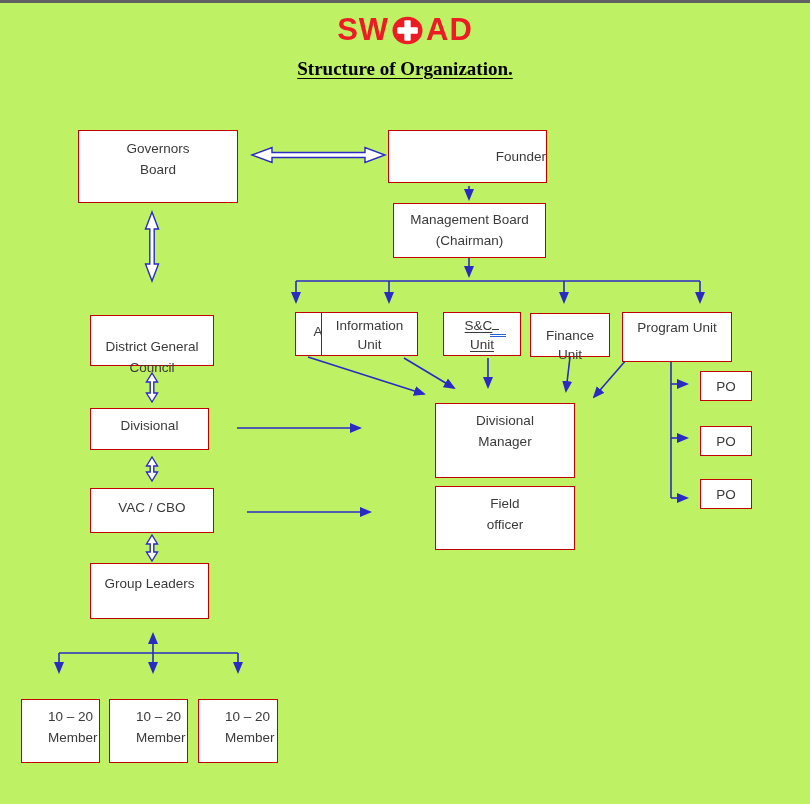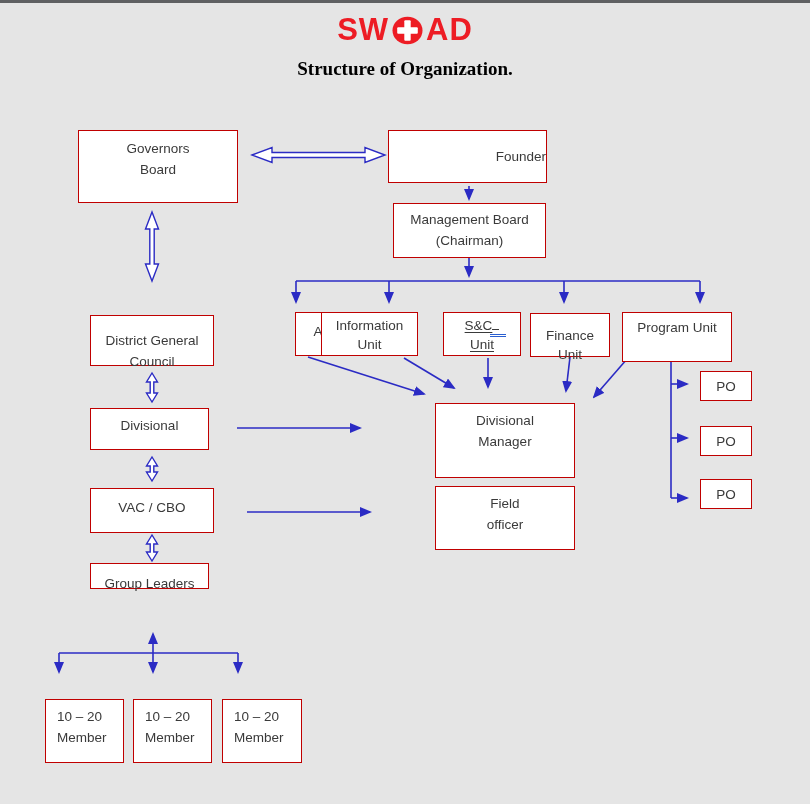--- a/index.html
+++ b/index.html
@@ -4,48 +4,48 @@
 <style>
   :root{
     --box-border:#c00000;
     --arrow:#2b2bc4;
     --text:#3a3a3a;
     --logo-red:#ed1c24;
     --title-color:#000000;
   }
   html,body{margin:0;padding:0;background:#fff;}
   .page{
-    position:relative;width:810px;height:804px;background:#e5e5e5;
+    position:relative;width:810px;height:804px;background:#bef264;
     font-family:"Liberation Sans","DejaVu Sans",sans-serif;color:var(--text);
     overflow:hidden;
   }
   .top-edge{position:absolute;left:0;top:0;width:810px;height:3px;background:#5f6062;}
   .logo{
     position:absolute;left:0;top:12px;width:810px;height:36px;
     display:flex;align-items:center;justify-content:center;gap:2px;
     font-weight:800;font-size:31px;letter-spacing:1px;color:var(--logo-red);
   }
   .logo svg{display:block;margin:0 1px;}
   .title{
     position:absolute;left:0;top:58px;width:810px;text-align:center;
     font-family:"Liberation Serif","DejaVu Serif",serif;font-weight:bold;font-size:19px;
-    color:var(--title-color);text-underline-offset:3px;
+    color:var(--title-color);text-decoration:underline;text-underline-offset:3px;
   }
   .arrows{position:absolute;left:0;top:0;}
   .arrows line, .arrows path.flow{stroke:var(--arrow);stroke-width:1.6;fill:none;}
   .arrows marker path{fill:var(--arrow);}
   .arrows path.hollow{stroke:var(--arrow);stroke-width:1.4;fill:#ffffff;}
   .box{
     position:absolute;background:#fff;border:1.5px solid var(--box-border);
     box-sizing:border-box;text-align:center;font-size:13.5px;line-height:21px;
   }
   .box .ln{display:block;}
   .box.compact{line-height:19px;}
   .box.center{display:flex;align-items:center;justify-content:center;}
-  .box.leftalign{text-align:left;padding-left:11px;margin-left:24px;}
+  .box.leftalign{text-align:left;padding-left:26px;}
   .u{text-decoration:underline;text-underline-offset:2px;}
   .sc-line1{position:relative;display:inline-block;}
   .sc-trail{display:inline-block;width:7px;height:13px;border-bottom:1px solid var(--text);}
   .sc-grammar{position:absolute;right:-7px;bottom:-2px;width:16px;border-bottom:3px double #2a5fd1;}
 </style>
 </head>
 <body>
 
 <div class="page">
   <div class="top-edge"></div>
@@ -112,21 +112,21 @@
 
   <div class="box center" style="left:388px;top:130px;width:159px;height:53px;justify-content:flex-end;">
     <span class="ln">Founder</span>
   </div>
 
   <div class="box" style="left:393px;top:203px;width:153px;height:55px;padding-top:5px;">
     <span class="ln">Management Board</span>
     <span class="ln">(Chairman)</span>
   </div>
 
-  <div class="box" style="left:90px;top:315px;width:124px;height:51px;padding-top:14px;">
+  <div class="box" style="left:90px;top:315px;width:124px;height:51px;padding-top:20px;">
     <span class="ln">District General</span>
     <span class="ln">Council</span>
   </div>
 
   <div class="box" style="left:248px;top:312px;width:103px;height:44px;padding-top:8px;margin-left:47px;">
     <span class="ln">Admin Unit</span>
   </div>
 
   <div class="box compact" style="left:321px;top:312px;width:97px;height:44px;padding-top:3px;">
     <span class="ln">Information</span>
@@ -160,21 +160,21 @@
 
   <div class="box" style="left:90px;top:488px;width:124px;height:45px;padding-top:8px;">
     <span class="ln">VAC / CBO</span>
   </div>
 
   <div class="box" style="left:435px;top:486px;width:140px;height:64px;padding-top:6px;">
     <span class="ln">Field</span>
     <span class="ln">officer</span>
   </div>
 
-  <div class="box" style="left:90px;top:563px;width:119px;height:26px;padding-top:9px;">
+  <div class="box" style="left:90px;top:563px;width:119px;height:56px;padding-top:9px;">
     <span class="ln">Group Leaders</span>
   </div>
 
   <div class="box center" style="left:700px;top:371px;width:52px;height:30px;">
     <span class="ln">PO</span>
   </div>
   <div class="box center" style="left:700px;top:426px;width:52px;height:30px;">
     <span class="ln">PO</span>
   </div>
   <div class="box center" style="left:700px;top:479px;width:52px;height:30px;">

